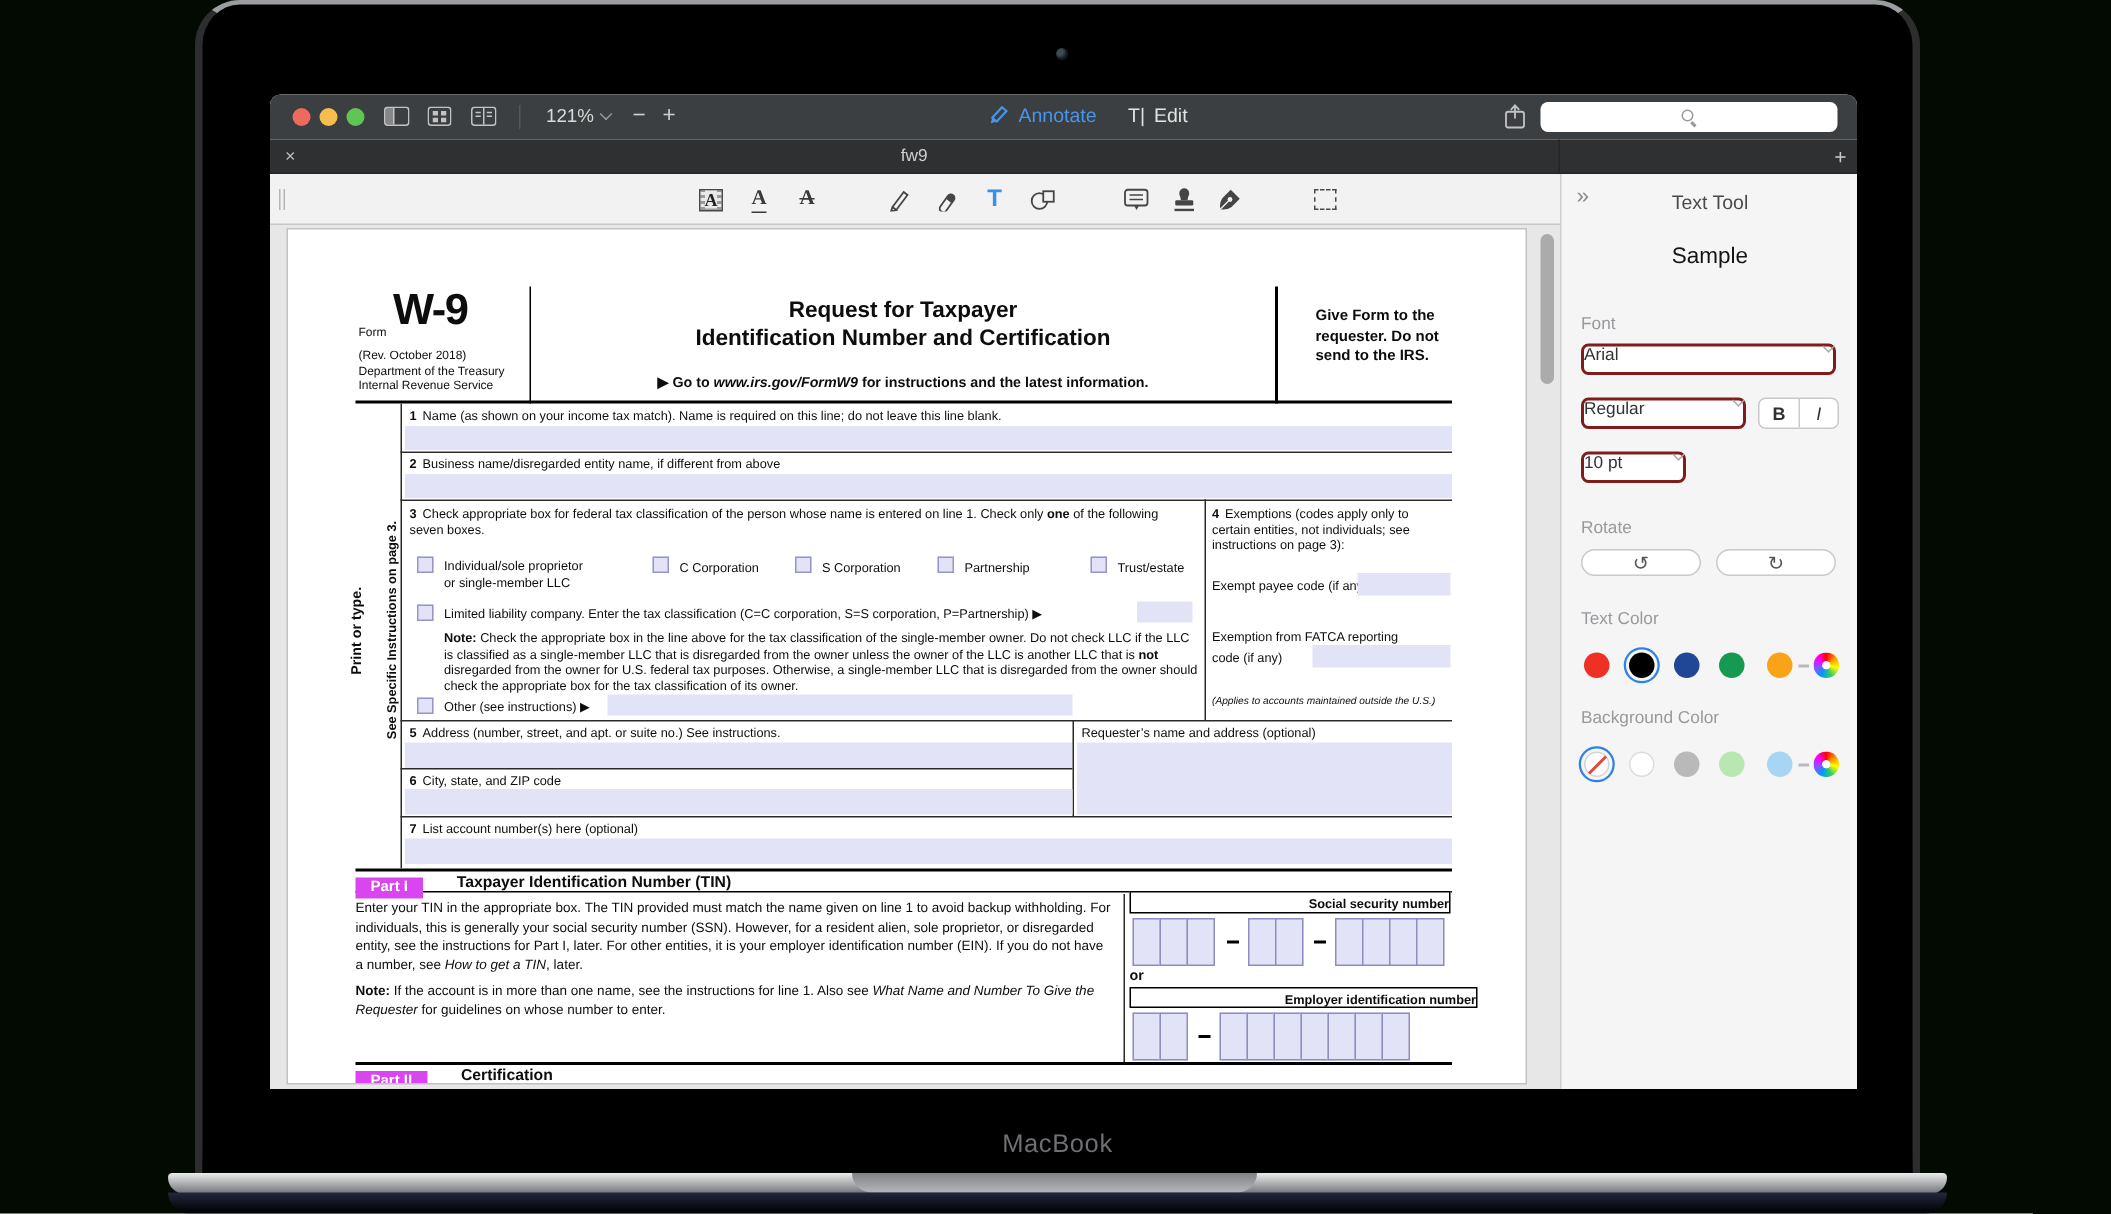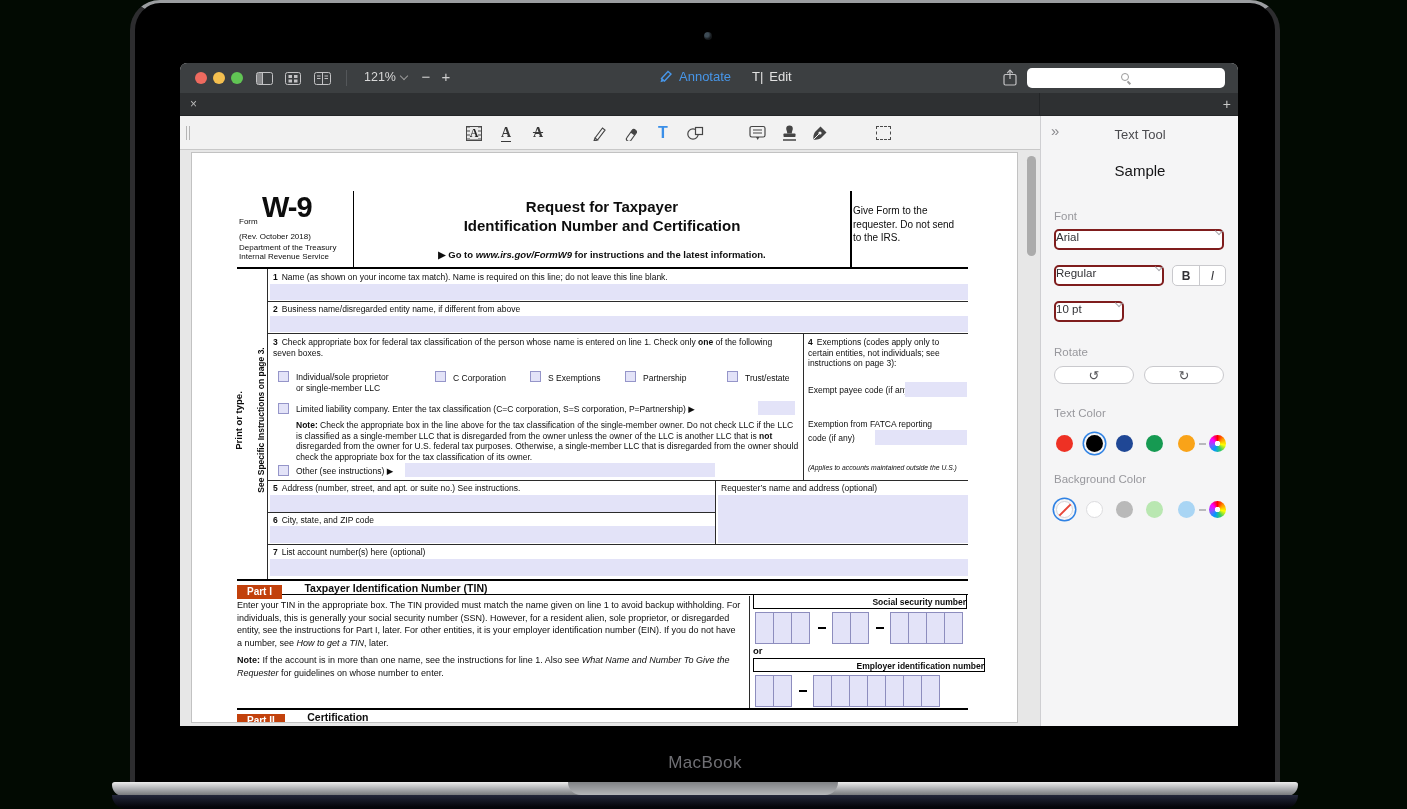--- a/index.html
+++ b/index.html
@@ -75,21 +75,21 @@
     box-shadow:0 0 0 1px #c2c2c2; overflow:hidden; color:#0d0d0d; }
   .abs { position:absolute; }
   .lav { background:#e3e3f8; }
   .hair { position:absolute; height:1px; background:#2b2b2b; }
   .vline { position:absolute; width:1px; background:#2b2b2b; }
   .ftext { font-size:8.5px; line-height:1.25; }
   .fnum { font-weight:bold; margin-right:4px; }
   .cb { position:absolute; width:11px; height:11px; background:#e3e3f8; border:1px solid #9595c9; }
   .partbar { position:absolute; left:45px; width:731px; height:16px; border-top:2px solid #000;
     border-bottom:1px solid #000; background:#fff; white-space:nowrap; }
-  .partlbl { display:inline-block; background:#c2410c; color:#fff; font-weight:bold; font-size:10px;
+  .partlbl { display:inline-block; background:#d946ef; color:#fff; font-weight:bold; font-size:10px;
     padding:1px 10px 2px; }
   .parttitle { display:inline-block; margin-left:18px; font-weight:bold; font-size:10.5px; padding-top:1px; vertical-align:top; }
   .cellrow { position:absolute; display:flex; }
   .cell { width:19px; height:32px; background:#e3e3f8; border:1px solid #8d8dbe; margin-left:-1px; }
   .cell:first-child { margin-left:0; }
   .gdash { position:absolute; width:8px; height:2px; background:#000; }
   .tinbox { position:absolute; background:#fff; border:1px solid #000; font-weight:bold;
     font-size:8.5px; padding:2px 0 0 4px;text-align:right; }
   .rot { position:absolute; transform:rotate(-90deg); white-space:nowrap; font-weight:bold; text-align:center; }
 
@@ -183,20 +183,21 @@
             <path d="M4.2 4.2 L7 1.2 L9.8 4.2" fill="none" stroke="#c3c3c5" stroke-width="1.2"></path>
           </svg></span>
 
       <span class="search" style="left:847px;width:198px">
         <i class="mag"></i>
         </span>
     </div>
 
     <div class="tabbar">
       <span class="tabclose">×</span>
+      <span class="tabtitle">fw9</span>
       <span class="tabdiv"></span>
       <span class="tabadd">+</span>
     </div>
 
     <div class="mainrow">
       <div class="leftcol">
 
         <div class="annobar">
           <span class="handle"></span>
 
@@ -270,21 +271,21 @@
               <span class="abs" style="left:2px;top:41px;font-size:8px">(Rev. October 2018)</span>
               <span class="abs" style="left:2px;top:52px;font-size:8px">Department of the Treasury</span>
               <span class="abs" style="left:2px;top:61px;font-size:8px">Internal Revenue Service</span>
               <div class="abs" style="left:116px;top:0;width:1px;height:78px;background:#000"></div>
               <div class="abs" style="left:117px;top:7px;width:496px;text-align:center;font-size:15px;font-weight:bold">Request for Taxpayer</div>
               <div class="abs" style="left:117px;top:26px;width:496px;text-align:center;font-size:15px;font-weight:bold">Identification Number and Certification</div>
               <div class="abs" style="left:117px;top:58px;width:496px;text-align:center;font-size:9.5px;font-weight:bold">
                 <span>▶ </span><span>Go to </span><i>www.irs.gov/FormW9</i><span> for instructions and the latest information.</span>
               </div>
               <div class="abs" style="left:613px;top:0;width:2px;height:78px;background:#000"></div>
-              <div class="abs" style="left:616px;top:13px;width:104px;font-size:10px;font-weight:normal;line-height:1.35">Give Form to the requester. Do not send to the IRS.</div>
+              <div class="abs" style="left:640px;top:13px;width:104px;font-size:10px;font-weight:bold;line-height:1.35">Give Form to the requester. Do not send to the IRS.</div>
             </div>
 
             <span class="rot" style="left:-14px;top:262px;width:166px;font-size:8.5px">See Specific Instructions on page 3.</span>
             <span class="rot" style="left:9px;top:262px;width:74px;font-size:9.5px">Print or type.</span>
 
             <div class="vline" style="left:75px;top:116px;height:310px"></div>
 
             <div class="abs ftext" style="left:81px;top:119px;width:690px">
               <b class="fnum">1</b><span>Name (as shown on your income tax match). Name is required on this line; do not leave this line blank.</span></div>
             <div class="abs lav" style="left:78px;top:131px;width:698px;height:16px"></div>
@@ -296,21 +297,21 @@
             <div class="hair" style="left:75px;top:180px;width:701px"></div>
 
             <div class="abs ftext" style="left:81px;top:184px;width:522px">
               <b class="fnum">3</b><span>Check appropriate box for federal tax classification of the person whose name is entered on line 1. Check only </span><b>one</b><span> of the following seven boxes.</span></div>
 
             <span class="cb" style="left:86px;top:218px"></span>
             <div class="abs ftext" style="left:104px;top:219px;width:100px">Individual/sole proprietor or single-member LLC</div>
             <span class="cb" style="left:243px;top:218px"></span>
             <div class="abs ftext" style="left:261px;top:220px">C Corporation</div>
             <span class="cb" style="left:338px;top:218px"></span>
-            <div class="abs ftext" style="left:356px;top:220px">S Exemptions</div>
+            <div class="abs ftext" style="left:356px;top:220px">S Corporation</div>
             <span class="cb" style="left:433px;top:218px"></span>
             <div class="abs ftext" style="left:451px;top:220px">Partnership</div>
             <span class="cb" style="left:535px;top:218px"></span>
             <div class="abs ftext" style="left:553px;top:220px">Trust/estate</div>
 
             <span class="cb" style="left:86px;top:250px"></span>
             <div class="abs ftext" style="left:104px;top:251px;white-space:nowrap">Limited liability company. Enter the tax classification (C=C corporation, S=S corporation, P=Partnership) ▶</div>
             <div class="abs lav" style="left:566px;top:248px;width:37px;height:14px"></div>
 
             <div class="abs ftext" style="left:104px;top:267px;width:504px">

